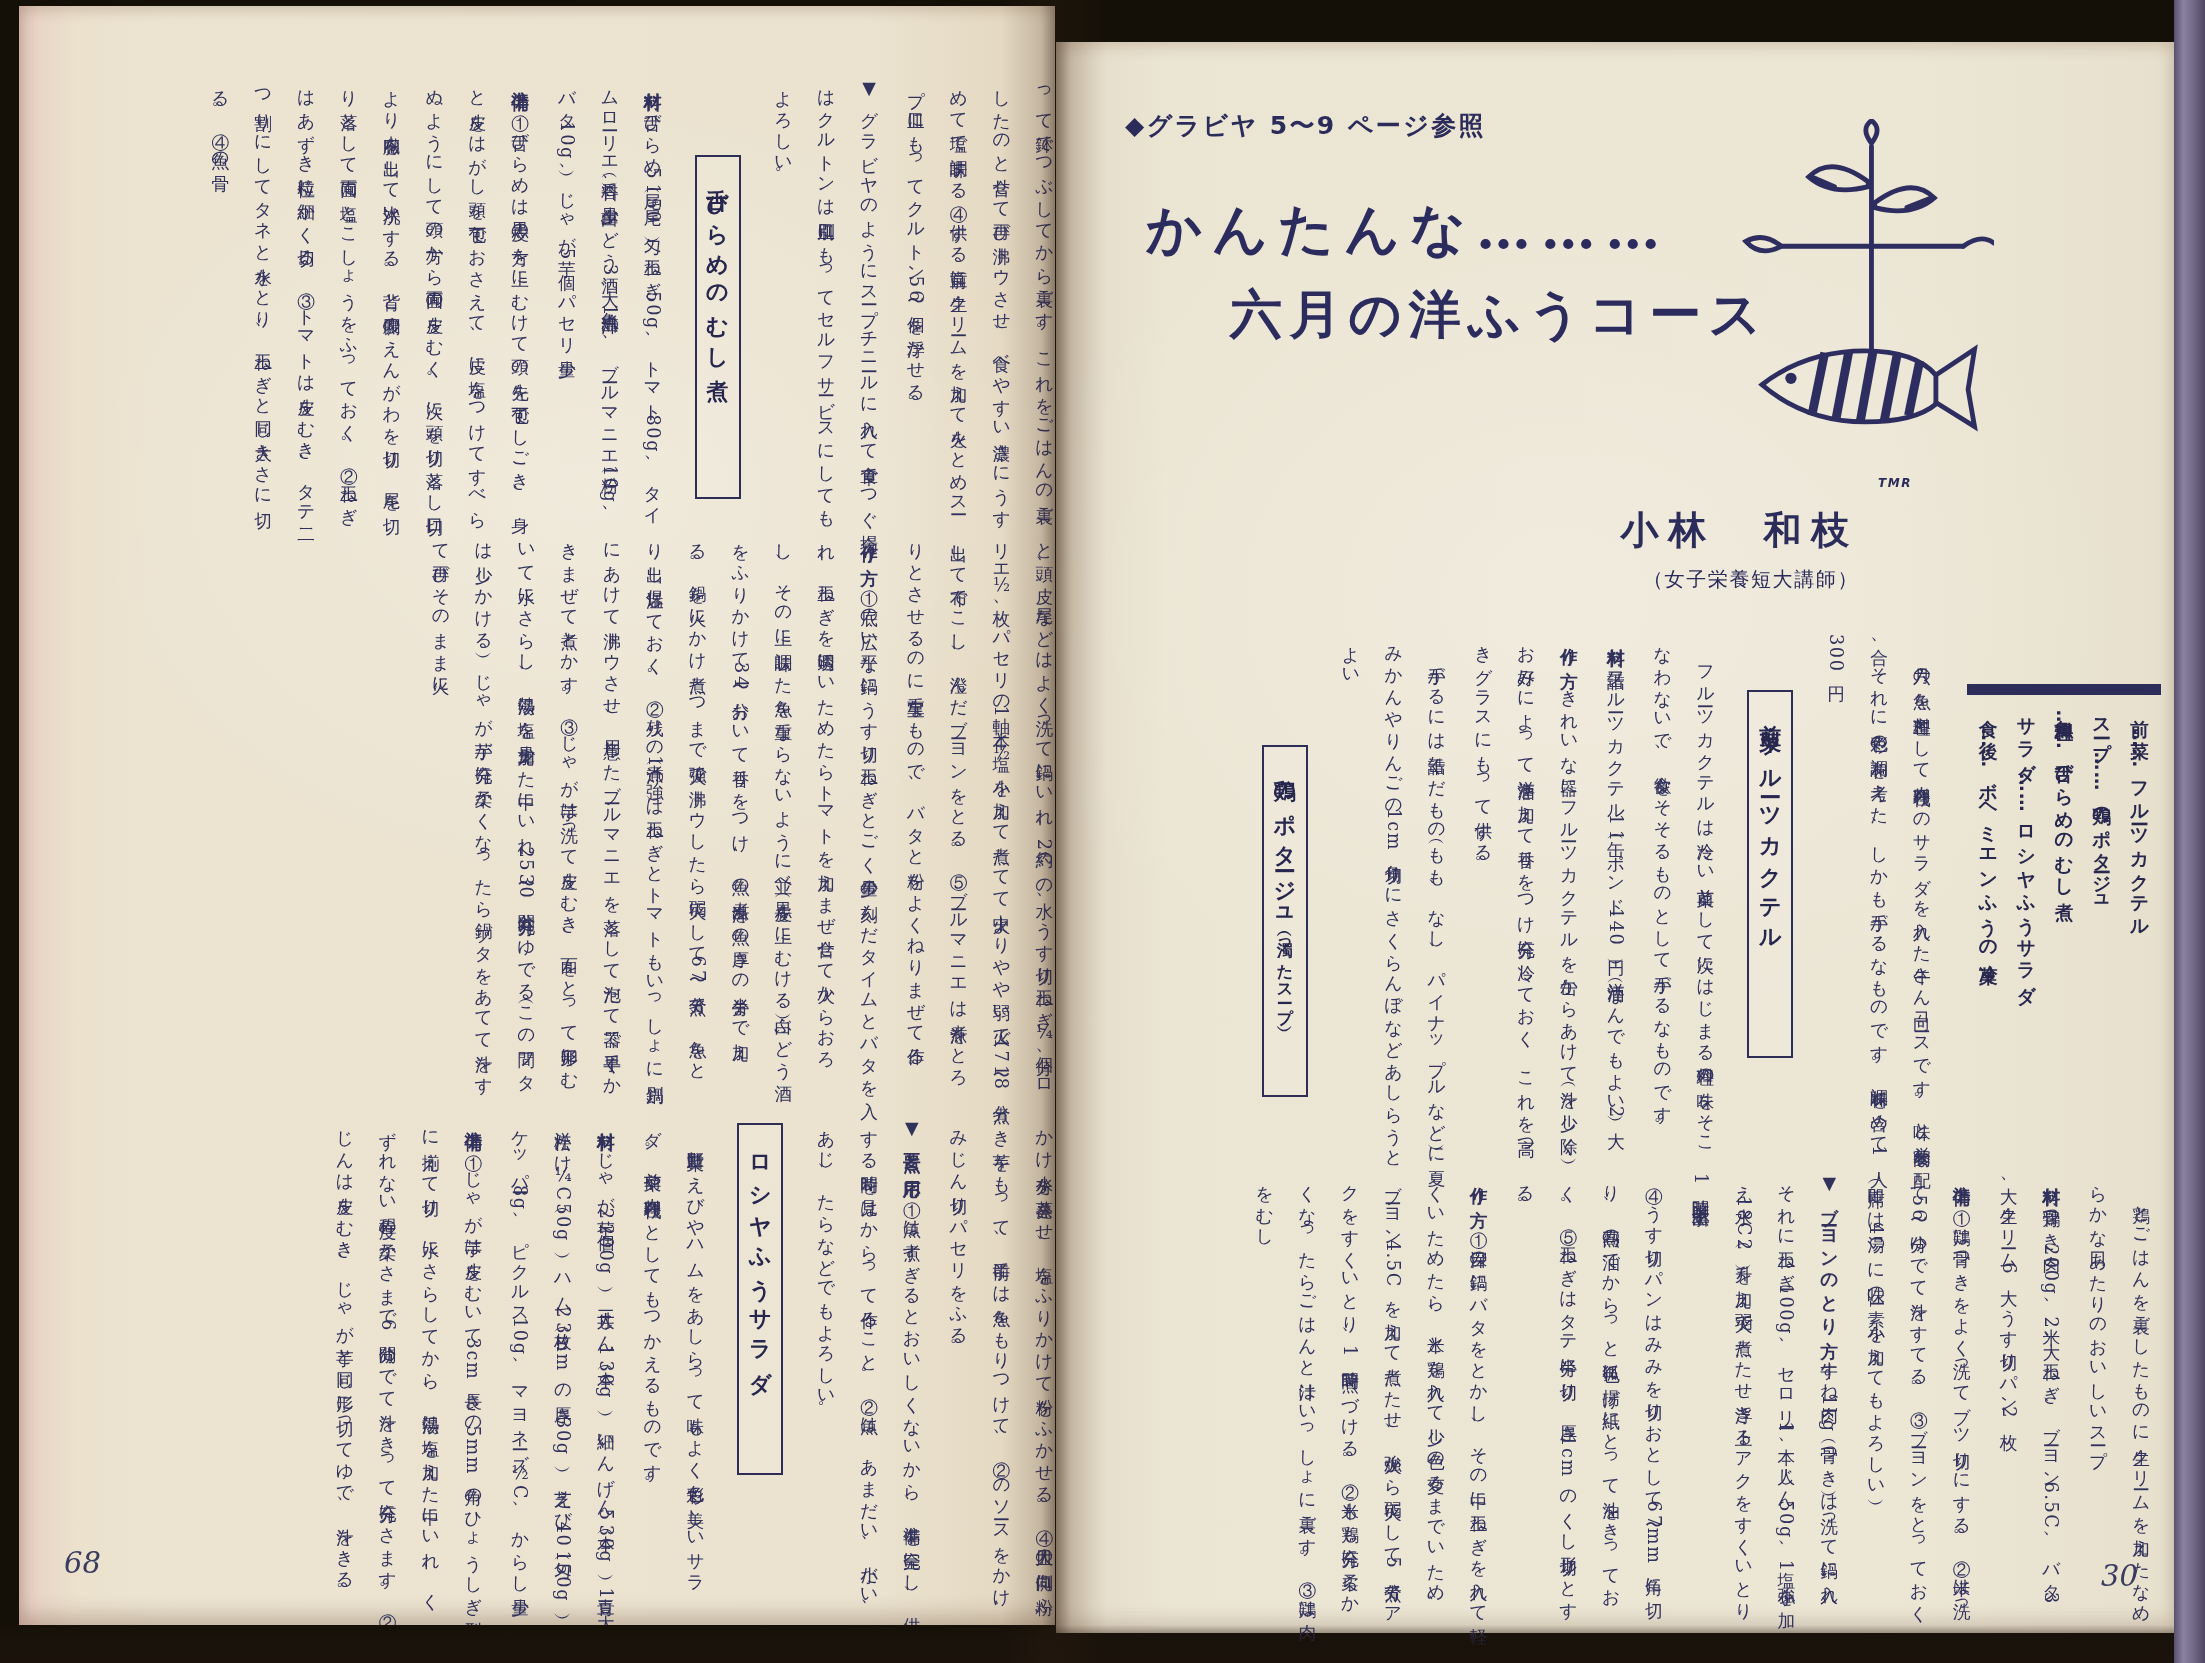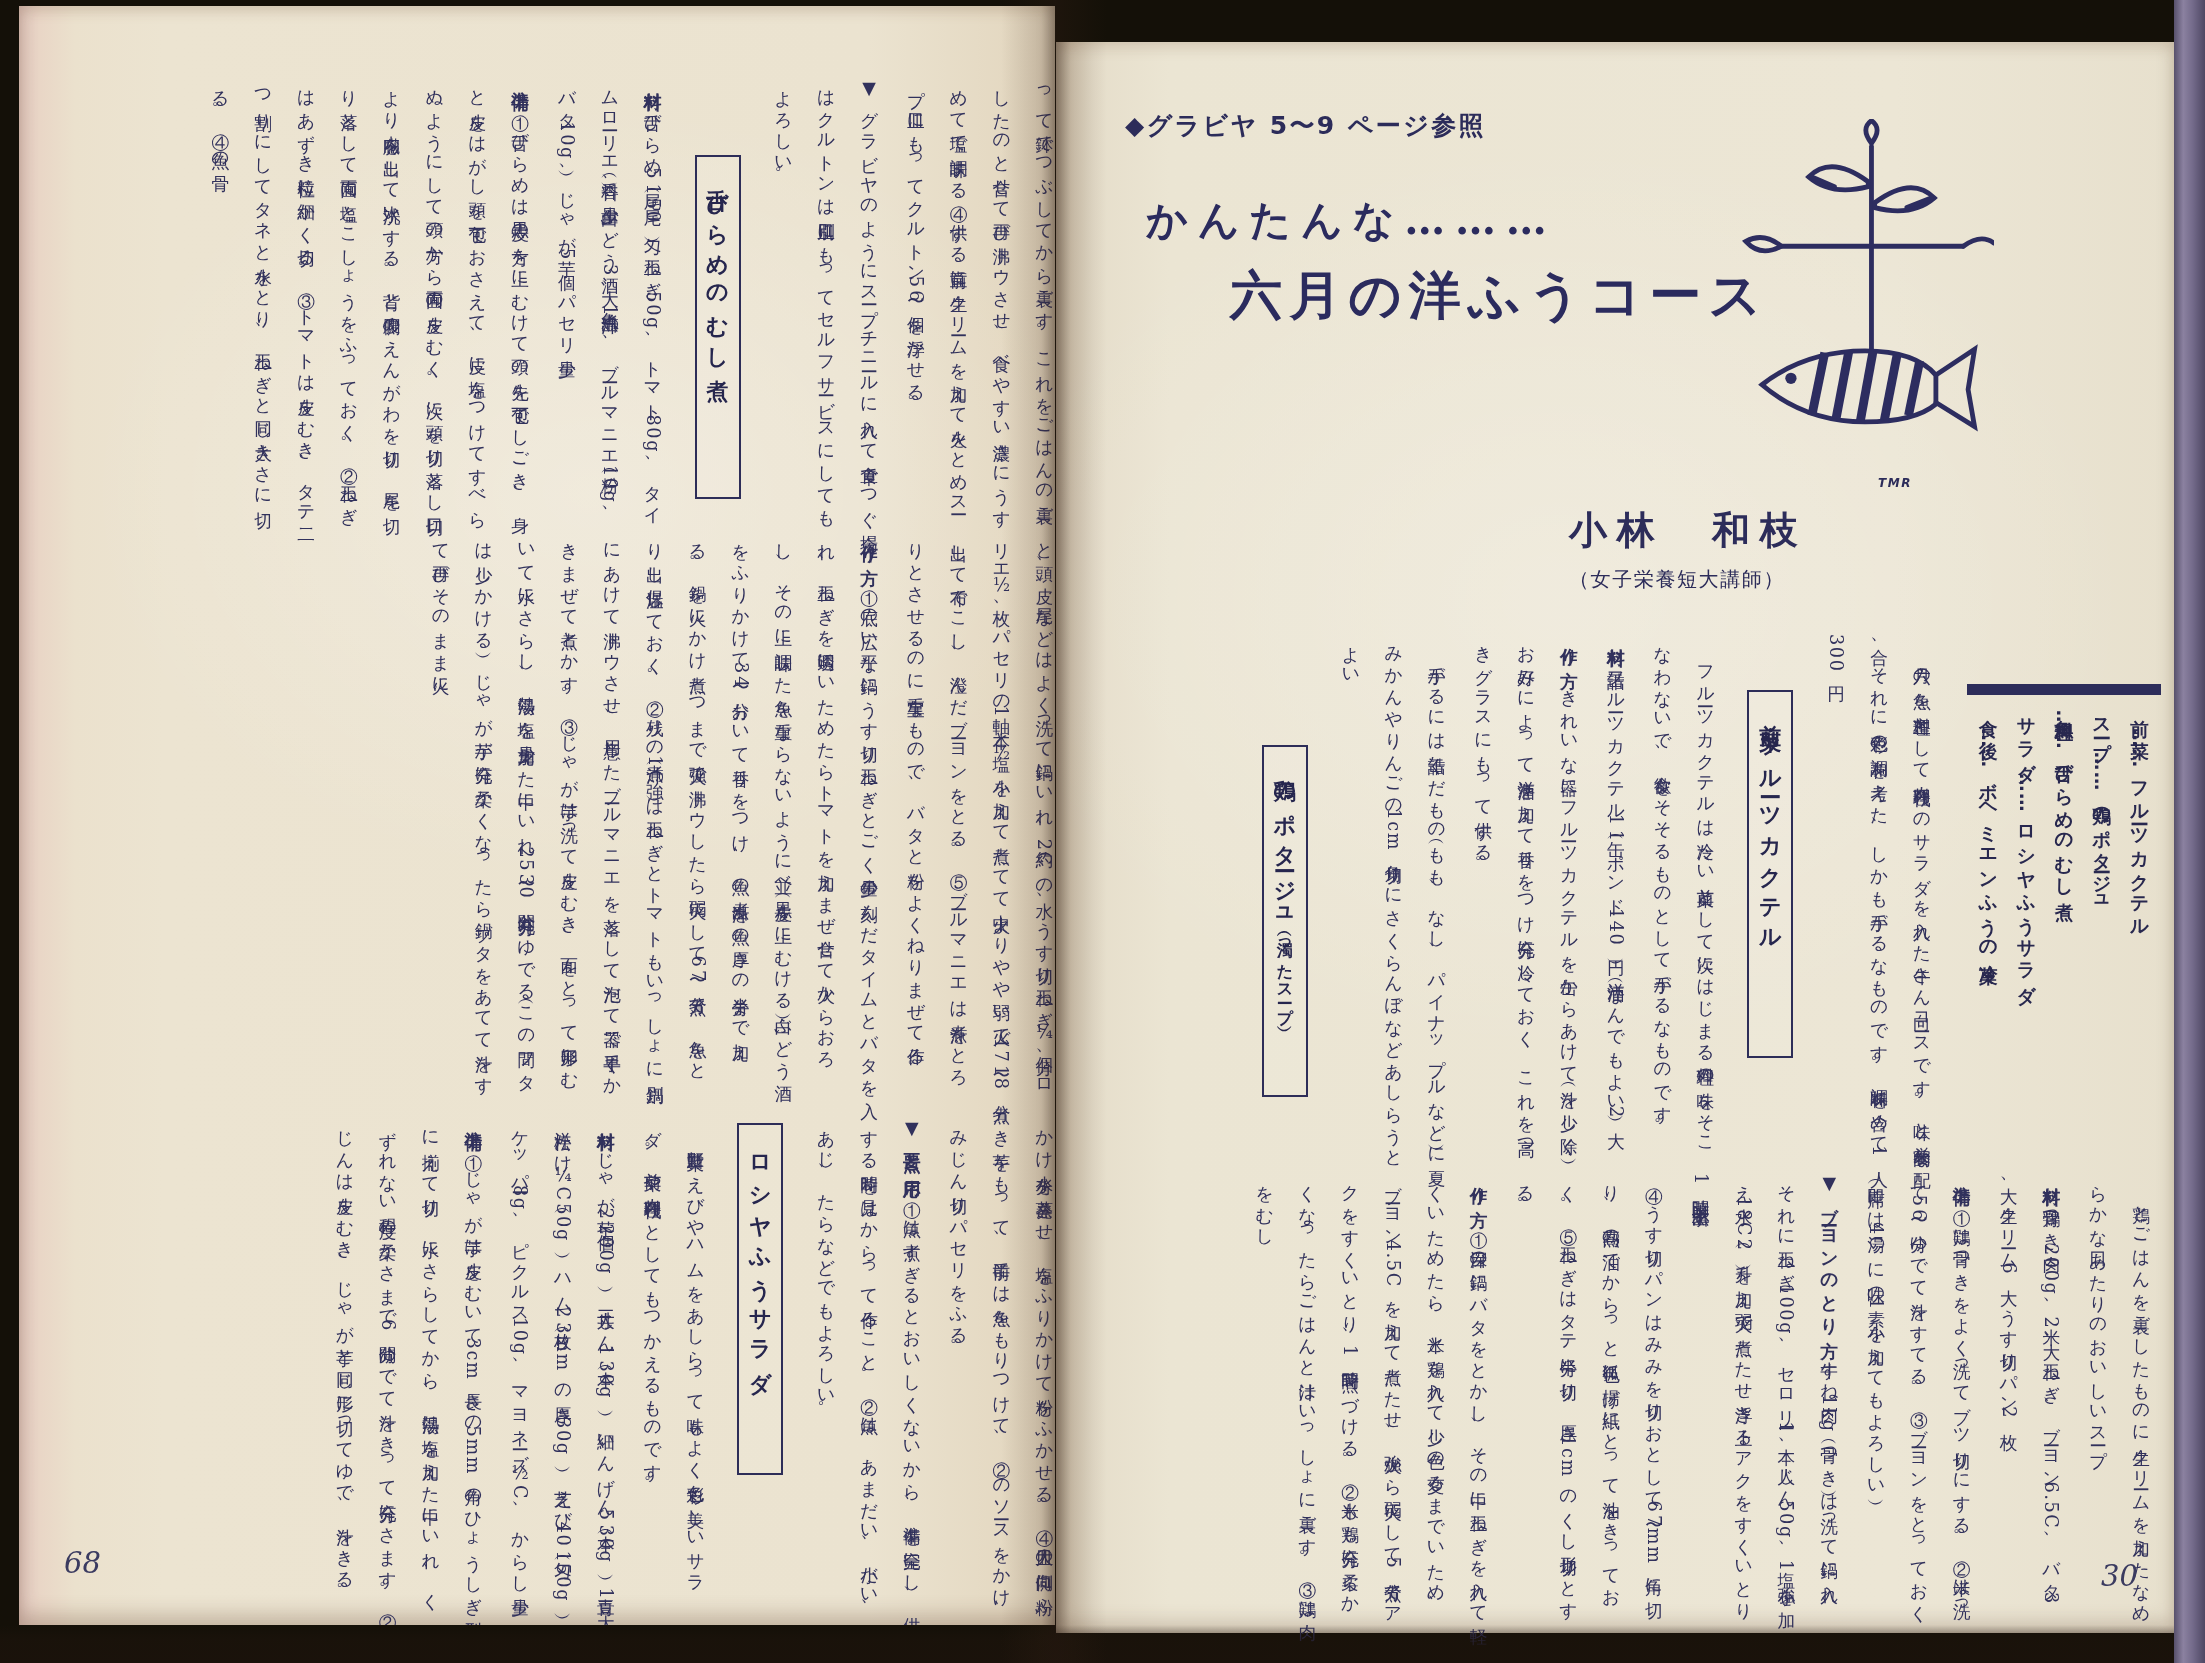--- a/index.html
+++ b/index.html
@@ -51,23 +51,23 @@
     font-family:"DejaVu Sans","Liberation Sans",sans-serif;font-weight:bold;
     font-size:18.5px;line-height:2.0;letter-spacing:1.6px;color:#28284f;}
   .menu-bar{position:absolute;top:50px;left:-3.2px;width:calc(100% + 6.4px);height:10.5px;background:#2d2d5a;}
   .menu-item{margin:0 0.8px;}
 
   
   .htext{position:absolute;color:#2c2c5a;}
   #kicker{left:1125px;top:109px;font-family:"DejaVu Sans","Liberation Sans",sans-serif;
     font-weight:bold;font-size:25px;letter-spacing:2.4px;}
   #title-block{left:1146px;top:193px;font-family:"DejaVu Serif","Liberation Serif",serif;color:#2b2b5e;}
-  #title-line1{font-size:41px;font-weight:600;letter-spacing:9.7px;}
+  #title-line1{font-size:55px;font-weight:600;letter-spacing:9.7px;}
   #title-line2{font-size:52px;font-weight:700;letter-spacing:7.2px;margin:13px 0 0 84px;}
-  #author-block{left:1569px;top:505px;width:290px;text-align:left;}
+  #author-block{left:1569px;top:505px;width:290px;text-align:right;}
   #author-name{font-size:38px;font-weight:600;letter-spacing:9.7px;font-family:"DejaVu Serif","Liberation Serif",serif;}
   #author-title{font-size:20px;letter-spacing:1.6px;margin-top:9.7px;}
   #fish-sig{left:1878px;top:476px;font-family:"DejaVu Sans","Liberation Sans",sans-serif;
     font-style:italic;font-weight:bold;font-size:12px;letter-spacing:1.6px;}
   .pagenum{font-family:"DejaVu Serif","Liberation Serif",serif;font-style:italic;font-size:29px;color:#3b3b60;}
   #pagenum-left{left:64px;top:1546px;}
   #pagenum-right{left:2101px;top:1559px;}
 
   #fish-illo{position:absolute;left:1728px;top:119px;width:266px;height:364px;}
 </style>

